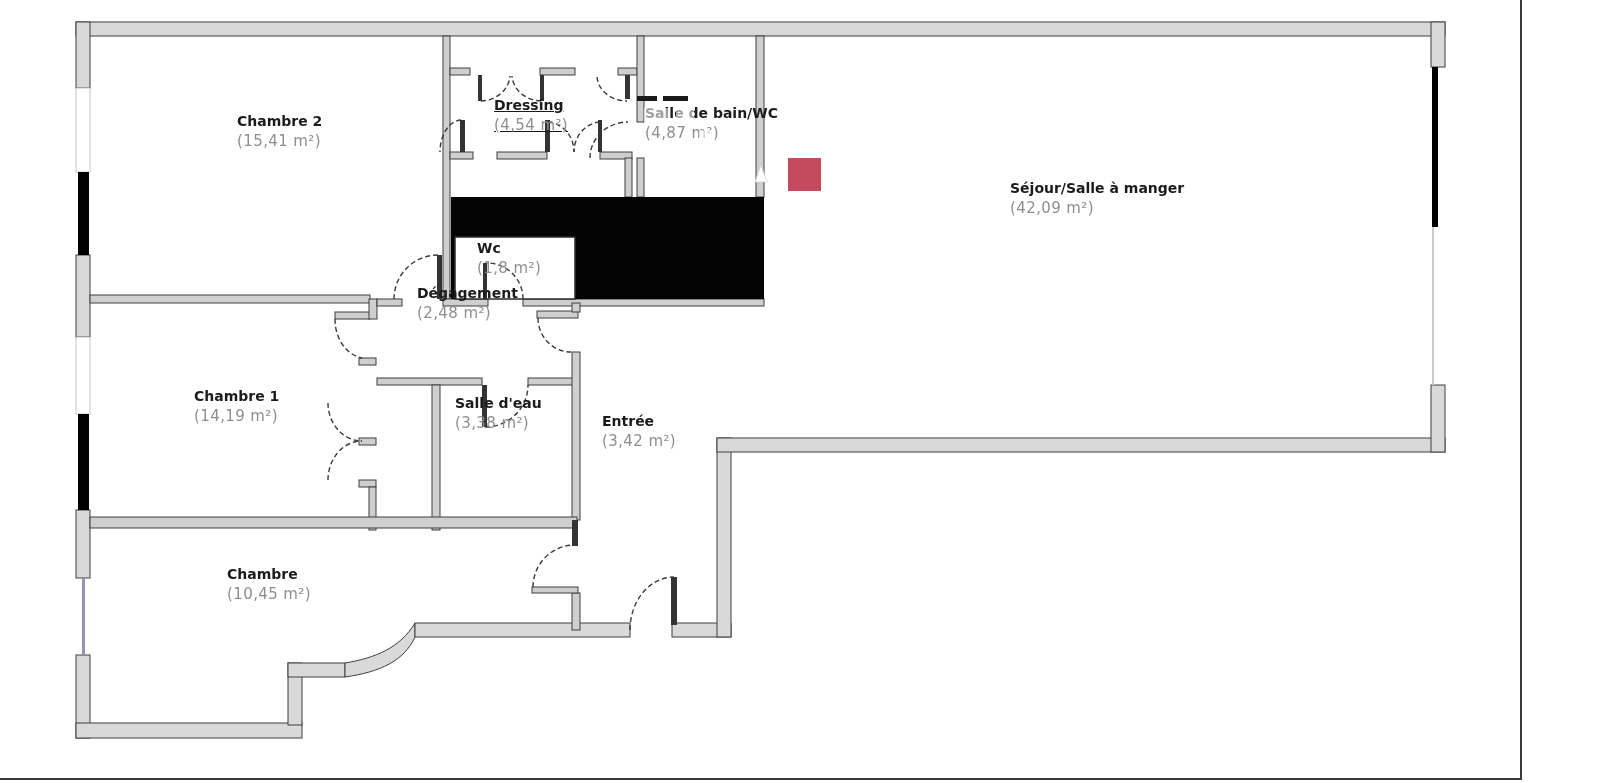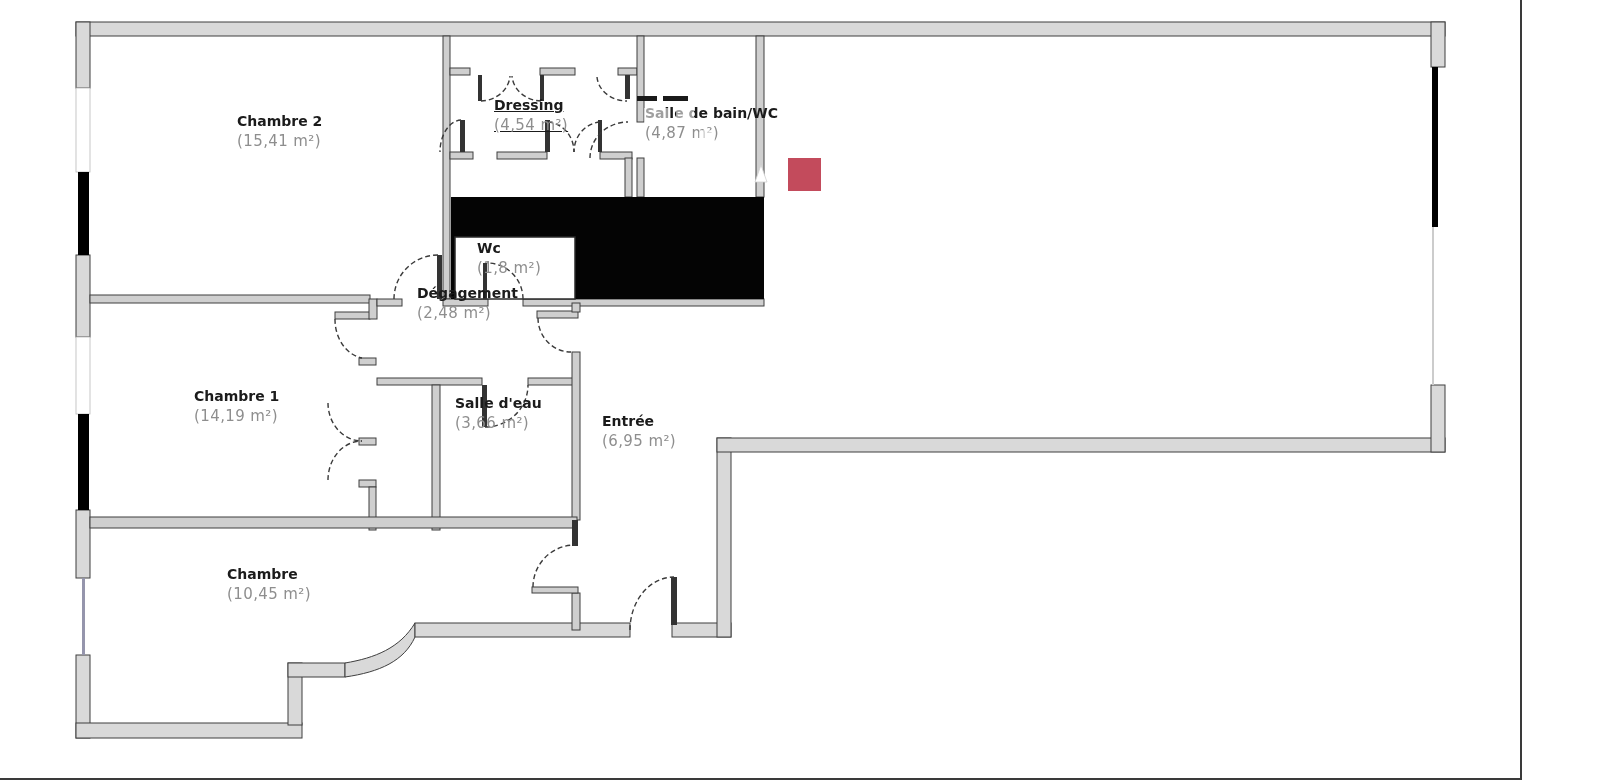--- a/index.html
+++ b/index.html
@@ -165,39 +165,43 @@
     <span class="area">(15,41 m²)</span>
   </div>
   <div class="room-label lbl-dressing">
     <span>Dressing</span>
     <span class="area">(4,54 m²)</span>
   </div>
   <div class="room-label lbl-bain">
     <span>Salle de bain/WC</span>
     <span class="area">(4,87 m²)</span>
   </div>
+  <div class="room-label lbl-sejour">
+    <span>Séjour/Salle à manger</span>
+    <span class="area">(42,09 m²)</span>
+  </div>
   <div class="room-label lbl-wc">
     <span>Wc</span>
     <span class="area">(1,8 m²)</span>
   </div>
   <div class="room-label lbl-degagement">
     <span>Dégagement</span>
     <span class="area">(2,48 m²)</span>
   </div>
   <div class="room-label lbl-chambre1">
     <span>Chambre 1</span>
     <span class="area">(14,19 m²)</span>
   </div>
   <div class="room-label lbl-salledeau">
     <span>Salle d'eau</span>
-    <span class="area">(3,66 m²)</span>
+    <span class="area">(3,38 m²)</span>
   </div>
   <div class="room-label lbl-entree">
     <span>Entrée</span>
-    <span class="area">(6,95 m²)</span>
+    <span class="area">(3,42 m²)</span>
   </div>
   <div class="room-label lbl-cuisine">
     <span>Chambre</span>
     <span class="area">(10,45 m²)</span>
   </div>
 
   <div class="red-marker"></div>
 
   <div class="patch patch-1"></div>
   <div class="patch patch-2"></div>

